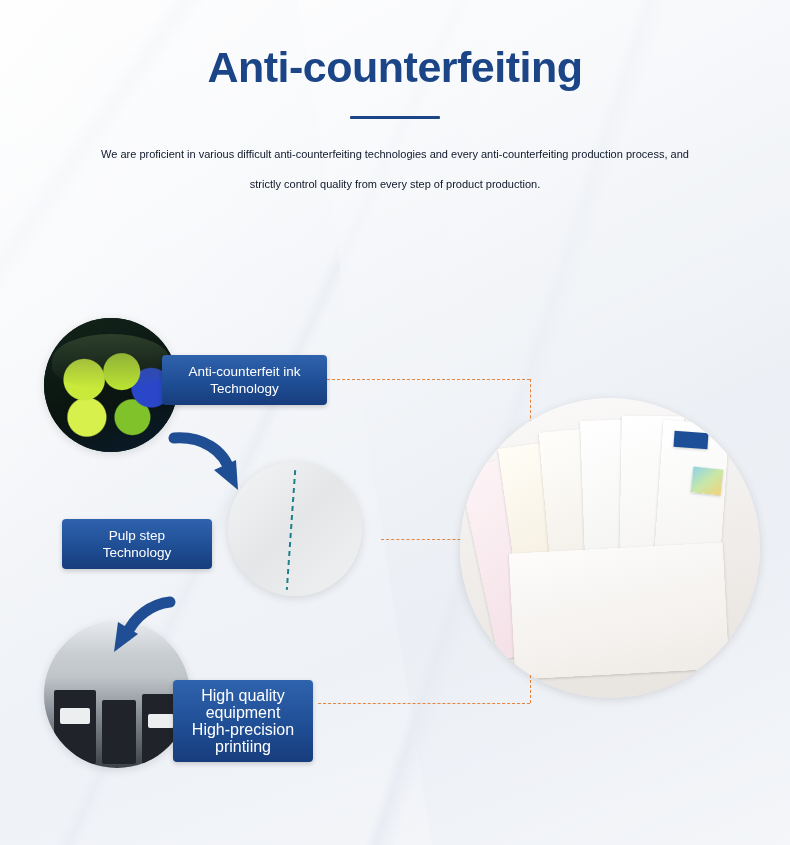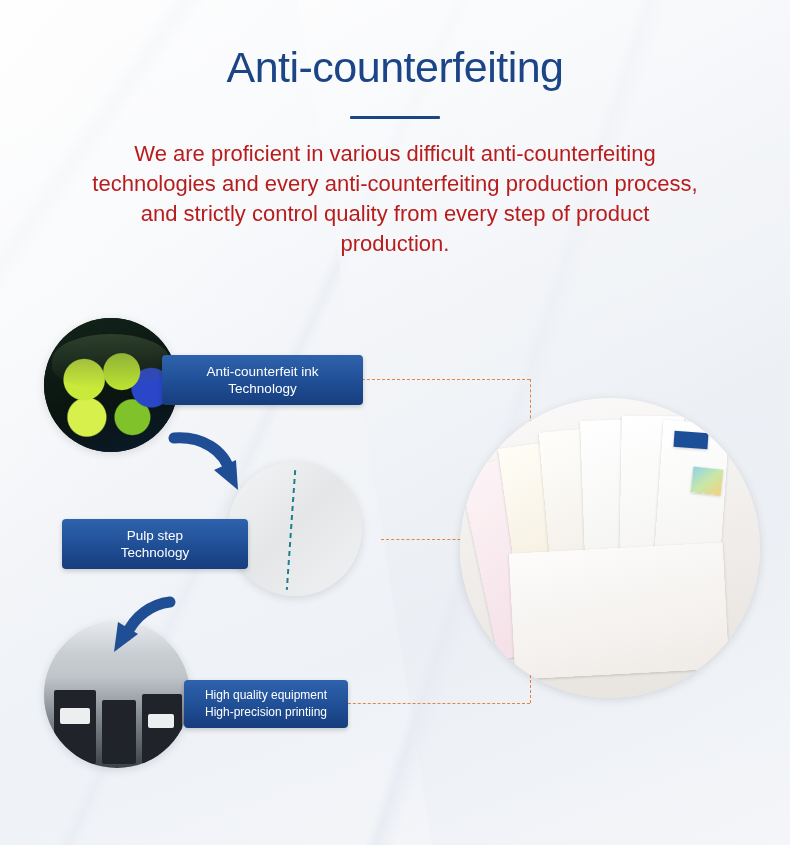--- a/index.html
+++ b/index.html
@@ -26,29 +26,29 @@
   }
   .page:after{
     content:"";position:absolute;right:-200px;top:-120px;width:620px;height:1100px;
     background:linear-gradient(160deg, rgba(255,255,255,0.75) 0%, rgba(233,237,243,0.55) 50%, rgba(255,255,255,0) 100%);
     transform:rotate(-9deg);
   }
 
   
   .header{position:absolute;left:0;top:40px;width:790px;text-align:center;z-index:5;}
   .title{
-    font-size:43px;line-height:54px;font-weight:normal;color:#1b4586;
+    font-size:43px;line-height:54px;font-weight:bold;color:#1b4586;
     letter-spacing:-0.5px;
   }
   .title-l2{display:block;}
   .rule{
     width:90px;height:3px;background:#1b4586;margin:22px auto 20px auto;border-radius:1px;
   }
   .subtitle{
-    width:620px;margin:0 auto;font-size:22px;line-height:30px;color:#b91c1c;
+    width:620px;margin:0 auto;font-size:11px;line-height:30px;color:#0f172a;
   }
 
   
   .content{position:absolute;left:0;top:0;width:790px;height:845px;z-index:6;}
 
   .photo{
     position:absolute;border-radius:50%;overflow:hidden;
     box-shadow:0 2px 10px rgba(0,0,0,0.12);
   }
   
@@ -101,27 +101,27 @@
   .docs-inner{position:absolute;inset:0;
     background:linear-gradient(170deg,#fbfafa 0%,#efece9 55%,#e7e3df 100%);}
   .sheet{position:absolute;background:#fff;box-shadow:0 1px 3px rgba(0,0,0,0.18);}
 
   
   .label{
     position:absolute;
     background:linear-gradient(180deg,#2f63ad 0%,#1f4e95 55%,#173d7d 100%);
     color:#fff;border-radius:4px;
     font-size:13.5px;line-height:17px;text-align:center;
-    padding:8px 28px;
+    padding:8px 10px;
     box-shadow:0 2px 5px rgba(0,0,0,0.18);
     white-space:pre-line;
   }
   .label-ink{left:162px;top:355px;width:145px;}
   .label-pulp{left:62px;top:519px;width:130px;}
-  .label-equip{left:184px;top:680px;width:140px;font-size:12px;padding:7px 12px;}
+  .label-equip{left:173px;top:680px;width:140px;font-size:16px;padding:7px 0;}
 
   
   .dash-h{position:absolute;border-top:1px dashed #e8823c;}
   .dash-v{position:absolute;border-left:1px dashed #e8823c;}
 
   
   .arrow{position:absolute;}
 </style>
 </head>
 <body>

